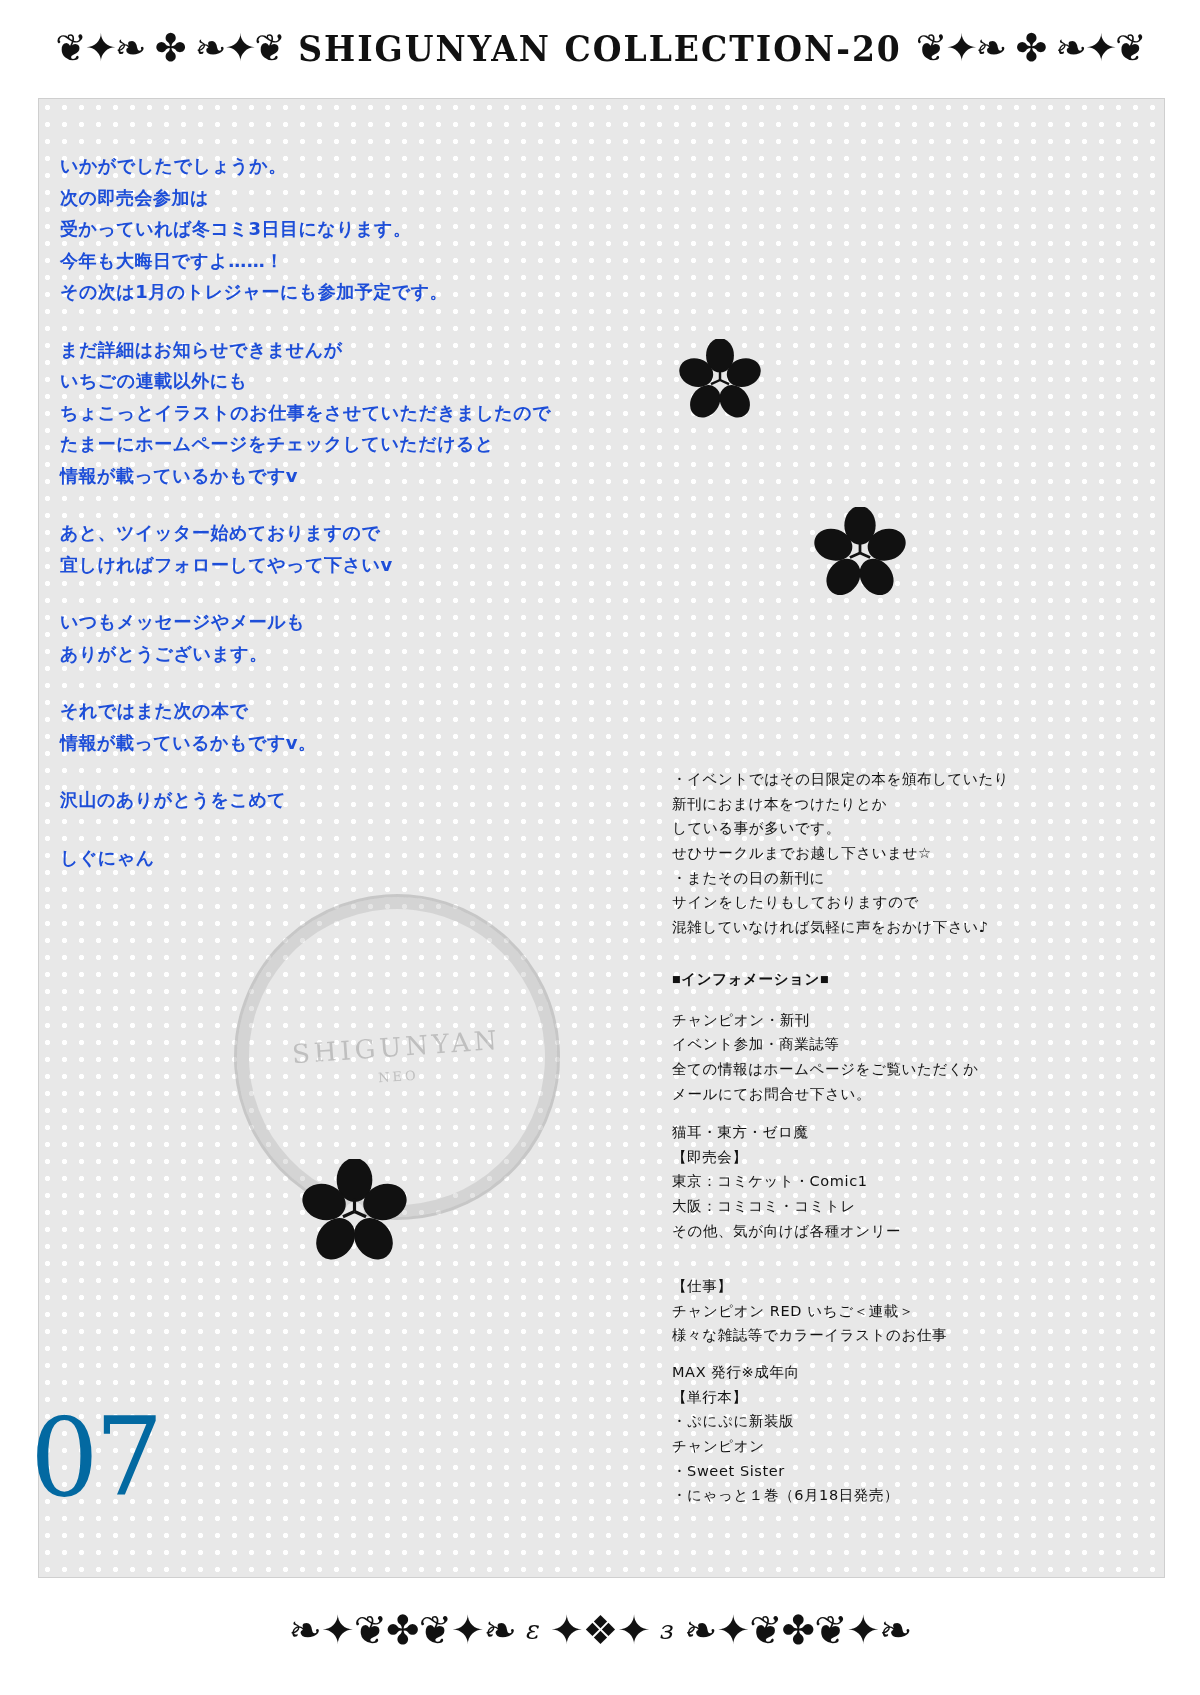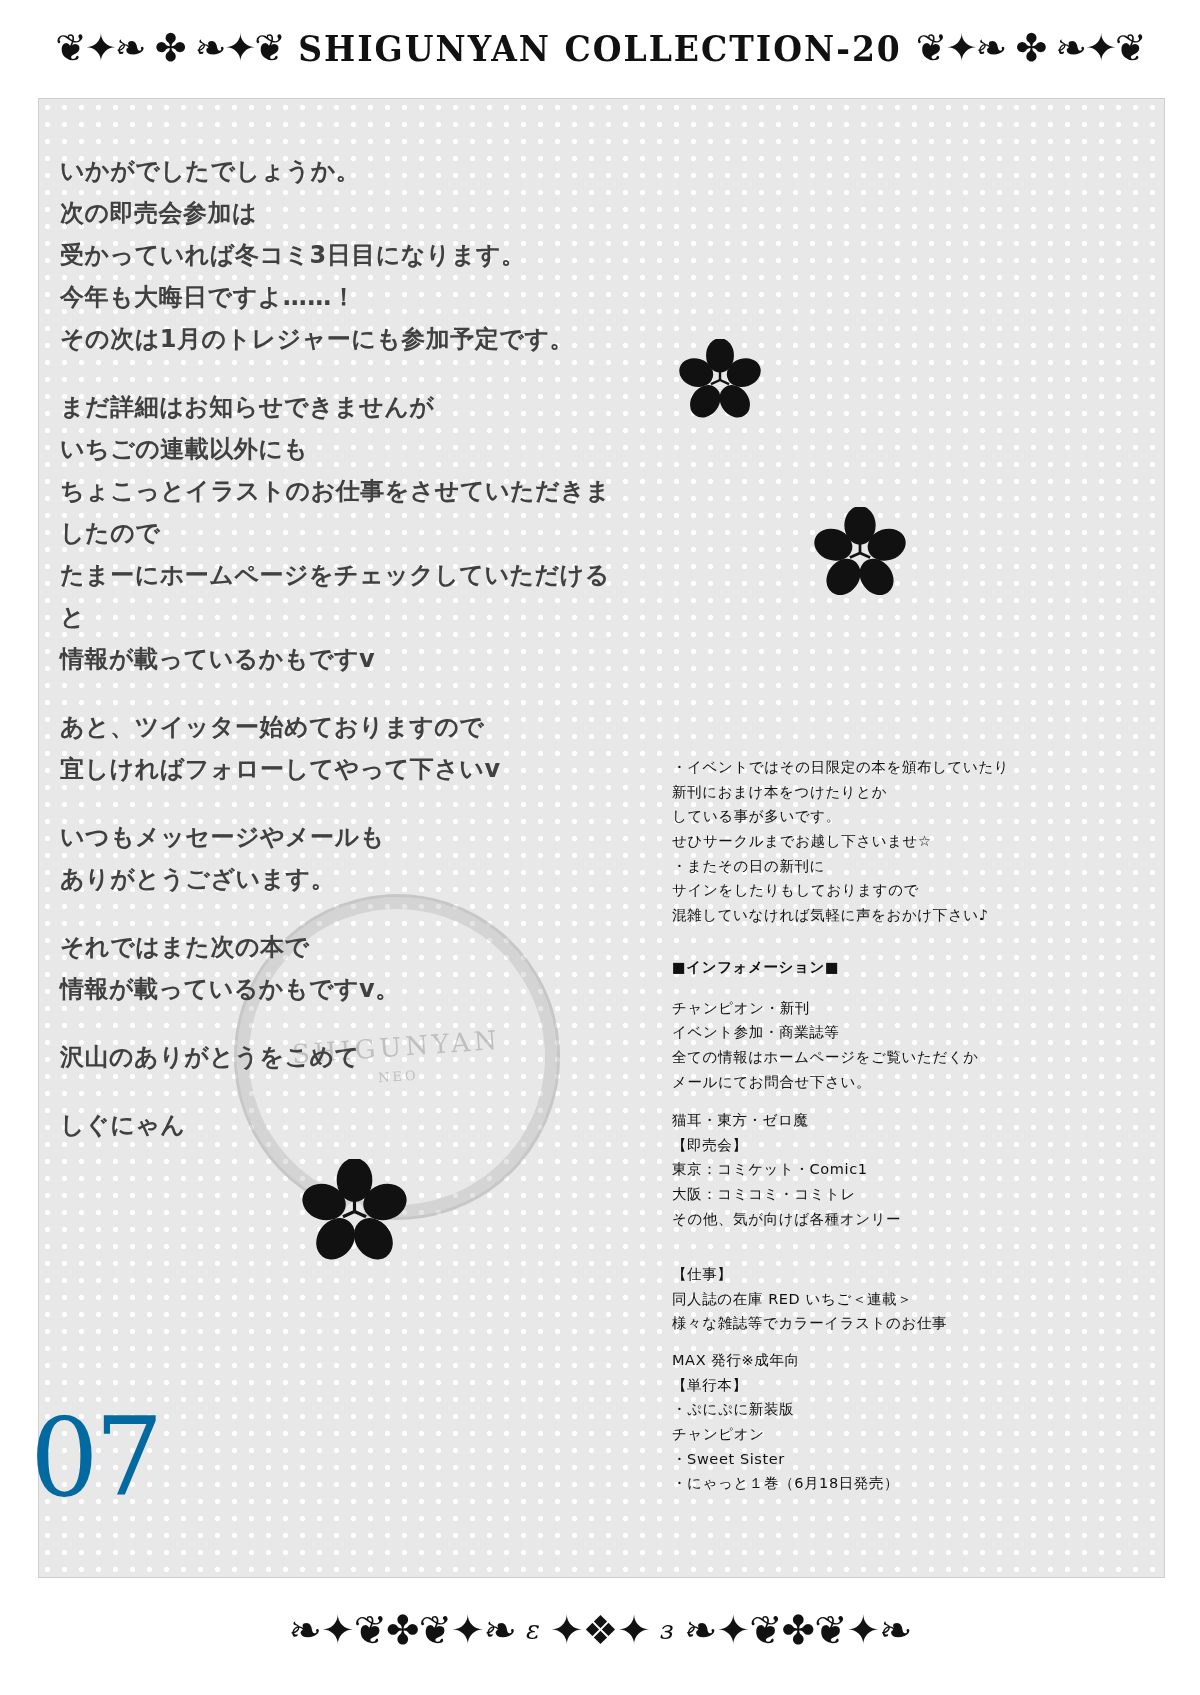--- a/index.html
+++ b/index.html
@@ -65,41 +65,41 @@
     text-align:center;
     transform:rotate(-4deg);
   }
   .stamp-inner{font-size:26px;letter-spacing:4px;line-height:1.5;}
   .stamp-sub{font-size:13px;letter-spacing:3px;}
 
   
   .left-text{
     position:absolute;left:60px;top:150px;width:560px;
     font-family:"DejaVu Sans", sans-serif;
-    font-size:24px;font-weight:bold;color:#404040;
+    font-size:18px;font-weight:bold;color:#1d4ed8;
     line-height:1.75;
     letter-spacing:.5px;
   }
   .left-text p{margin:0 0 26px 0;}
   .left-text p:last-child{margin-bottom:16px;}
   .left-text .line{display:block;}
 
   
   .right-col{
     position:absolute;left:672px;width:470px;
     font-family:"DejaVu Sans", sans-serif;
-    font-size:14.5px;color:#111;line-height:1.7;letter-spacing:.6px;
+    font-size:14.5px;color:#111;line-height:1.7;letter-spacing:.6px;margin-top:12px;
   }
   .right-col .line{display:block;}
   .blk-event{top:755px;}
   .blk-info{top:958px;}
   .blk-genre{top:1110px;}
   .blk-work{top:1266px;}
   .blk-books{top:1330px;}
-  .blk-head{font-weight:bold;}
+  .blk-head{font-weight:bold;font-family:Liberation Serif, serif;}
   .gap{height:16px;}
 
   
   .flower{position:absolute;color:#111;line-height:1;}
   .flower svg{display:block;}
 
   
   .page-no{
     position:absolute;left:30px;top:1395px;
     font-family:"DejaVu Serif", serif;
@@ -239,21 +239,21 @@
   <div class="right-col blk-genre" style="top:1108px;">
     <span class="line">猫耳・東方・ゼロ魔</span>
     <span class="line">【即売会】</span>
     <span class="line">東京：コミケット・Comic1</span>
     <span class="line">大阪：コミコミ・コミトレ</span>
     <span class="line">その他、気が向けば各種オンリー</span>
   </div>
 
   <div class="right-col blk-work" style="top:1262px;">
     <span class="line">【仕事】</span>
-    <span class="line">同人誌の在庫 RED いちご＜連載＞</span>
+    <span class="line">チャンピオン RED いちご＜連載＞</span>
     <span class="line">様々な雑誌等でカラーイラストのお仕事</span>
   </div>
 
   <div class="right-col blk-books" style="top:1348px;">
     <span class="line">MAX 発行※成年向</span>
     <span class="line">【単行本】</span>
     <span class="line">・ぷにぷに新装版</span>
     <span class="line">チャンピオン</span>
     <span class="line">・Sweet Sister</span>
     <span class="line">・にゃっと１巻（6月18日発売）</span>

